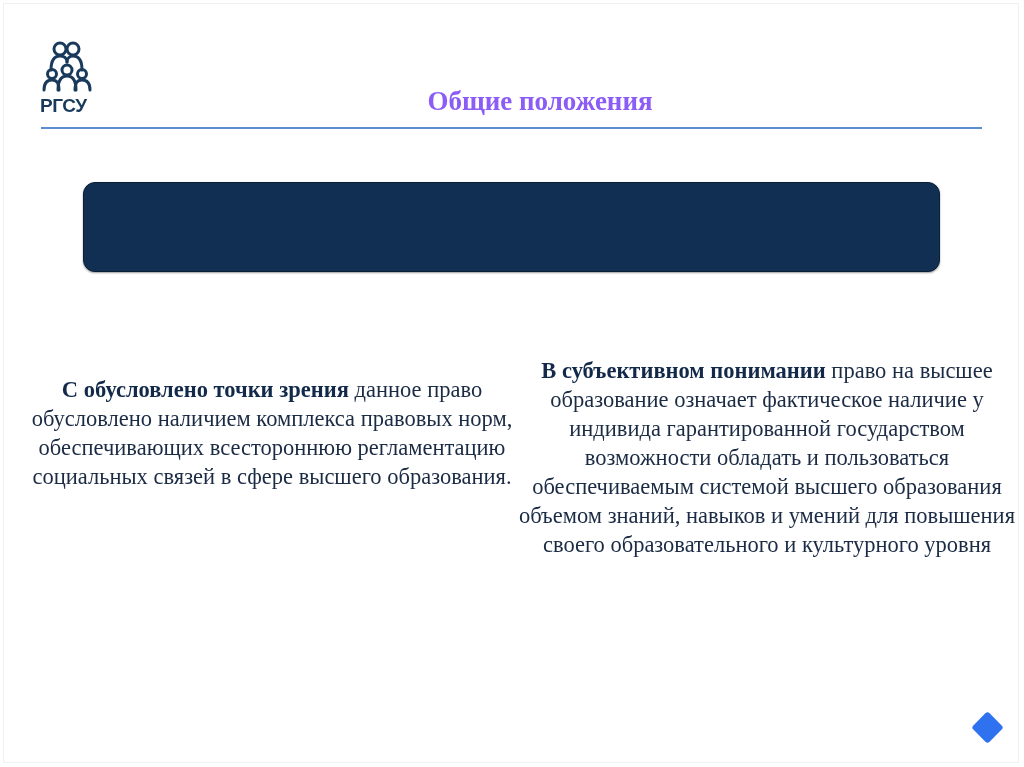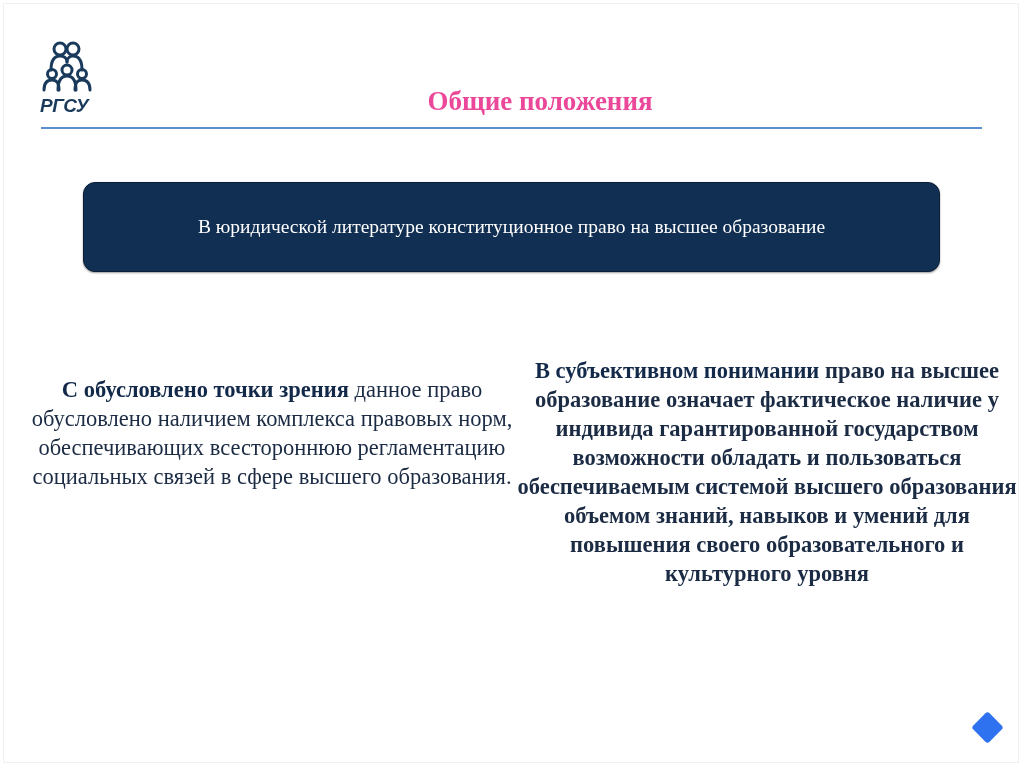--- a/index.html
+++ b/index.html
@@ -1,28 +1,28 @@
 <!DOCTYPE html>
 <html><head>
 <meta charset="utf-8">
 <style>
   html, body { margin:0; padding:0; }
   body { width:1024px; height:767px; background:#ffffff; position:relative; overflow:hidden; font-family:"Liberation Serif", "DejaVu Serif", serif; }
   .slide-frame { position:absolute; left:3px; top:3px; width:1016px; height:760px; border:1px solid #f0f0f0; box-sizing:border-box; }
-  .logo { position:absolute; left:40px; top:40px; width:56px; height:82px;font-style:italic; }
+  .logo { position:absolute; left:40px; top:40px; width:56px; height:82px; }
   .logo svg { display:block; }
   .logo-text { position:absolute; left:0; top:55px; width:56px; font-family:"Liberation Sans", "DejaVu Sans", sans-serif; font-weight:bold; font-size:19px; color:#1a3a5c; letter-spacing:-0.5px; }
-  .title { position:absolute; left:360px; top:86px; width:360px; text-align:center; font-weight:bold; font-size:27px; color:#ec4899; }
+  .title { position:absolute; left:360px; top:86px; width:360px; text-align:center; font-weight:bold; font-size:27px; color:#8b5cf6; }
   .title-rule { position:absolute; left:41px; top:127px; width:941px; height:2px; background:#5b8ed0; }
   .banner { position:absolute; left:83px; top:182px; width:857px; height:90px; background:#112f52; border:1px solid #0a1e36; border-radius:12px; box-sizing:border-box; box-shadow:0 1px 2px rgba(0,0,0,0.4); display:flex; align-items:center; justify-content:center; }
   .banner-text { color:#ffffff; font-size:19.5px; text-align:center; line-height:26px; }
   .col { position:absolute; text-align:center; color:#1b2b44; font-size:22.5px; line-height:29px; }
   .col b { color:#12294a; }
   .col-left { left:22px; top:375px; width:500px; }
-  .col-right { left:512px; top:356px; width:510px;font-weight:bold; }
+  .col-right { left:512px; top:356px; width:510px; }
   .nav-diamond { position:absolute; left:976px; top:716px; width:23px; height:23px; background:#2f72f0; transform:rotate(45deg); border-radius:3px; cursor:pointer; }
 </style>
 </head>
 <body>
 
 <div class="slide-frame"></div>
 
 <div class="logo">
   <svg width="56" height="52" viewBox="0 0 56 52" fill="none" stroke="#1a3a5c" stroke-width="3" stroke-linecap="round">
     <circle cx="20" cy="9" r="6"></circle>
@@ -37,21 +37,21 @@
     <path d="M35 50 C35 43 37 40 42 40 C47 40 50 43 50 50"></path>
   </svg>
   <div class="logo-text">РГСУ</div>
 </div>
 
 <div class="title">Общие положения</div>
 <div class="title-rule"></div>
 
 <div class="banner">
   <div class="banner-text">
-    <span>В юридической литературе конституционное право на высшее образование</span><br>
+    <br>
   </div>
 </div>
 
 <div class="col col-left"><b>С обусловлено точки зрения</b><span> данное право обусловлено наличием комплекса правовых норм, обеспечивающих всестороннюю регламентацию социальных связей в сфере высшего образования.</span></div>
 
 <div class="col col-right"><b>В субъективном понимании</b><span> право на высшее образование означает фактическое наличие у индивида гарантированной государством возможности обладать и пользоваться обеспечиваемым системой высшего образования объемом знаний, навыков и умений для повышения своего образовательного и культурного уровня</span></div>
 
 <div class="nav-diamond"></div>
 
 </body></html>

